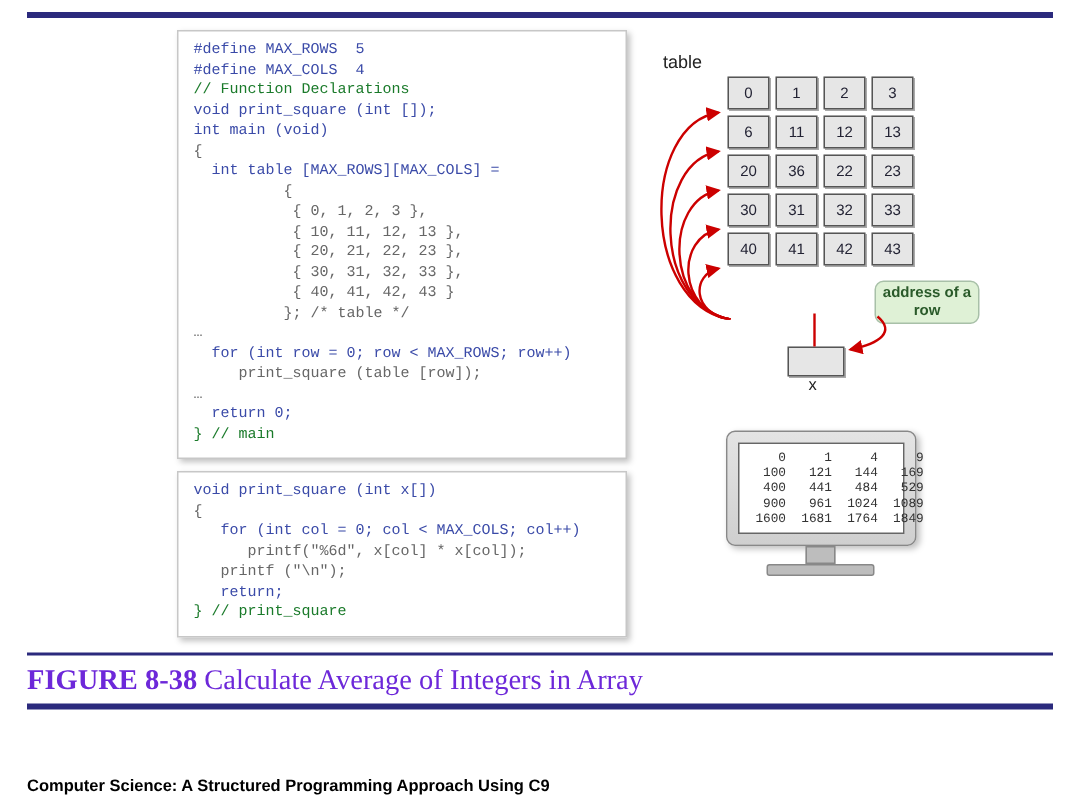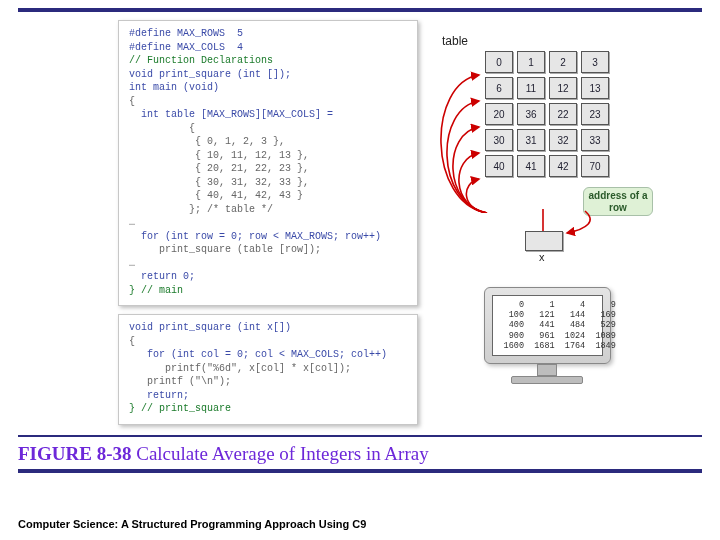--- a/index.html
+++ b/index.html
@@ -270,21 +270,21 @@
             <div class="cell">36</div>
             <div class="cell">22</div>
             <div class="cell">23</div>
             <div class="cell">30</div>
             <div class="cell">31</div>
             <div class="cell">32</div>
             <div class="cell">33</div>
             <div class="cell">40</div>
             <div class="cell">41</div>
             <div class="cell">42</div>
-            <div class="cell">70</div>
+            <div class="cell">43</div>
           </div>
       </div>
 
       <div class="addr-group">
         <div class="addr-label">address of a row</div>
         <div class="addr-box"></div>
         <div class="addr-x">x</div>
         <svg class="addr-svg" viewBox="0 0 140 70">
           <defs>
             <marker id="ah2" markerWidth="6" markerHeight="6" refX="5" refY="3" orient="auto">

